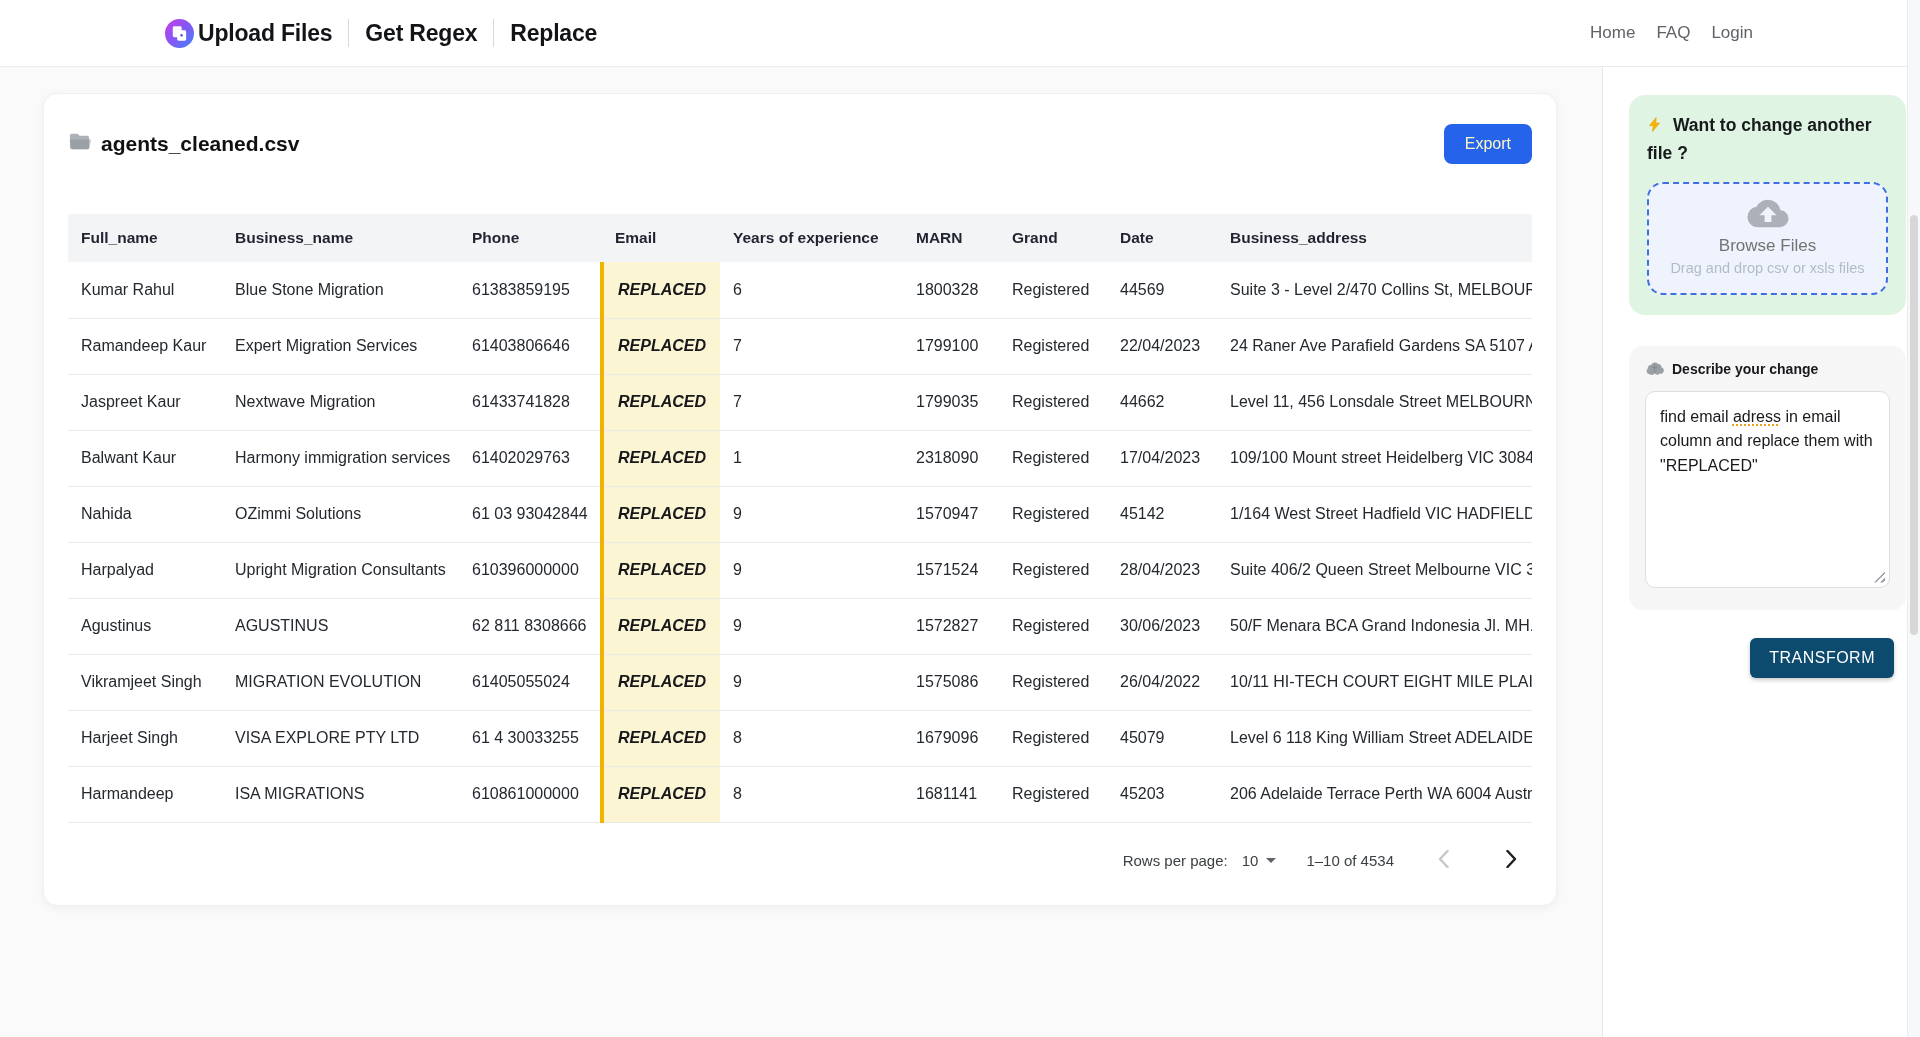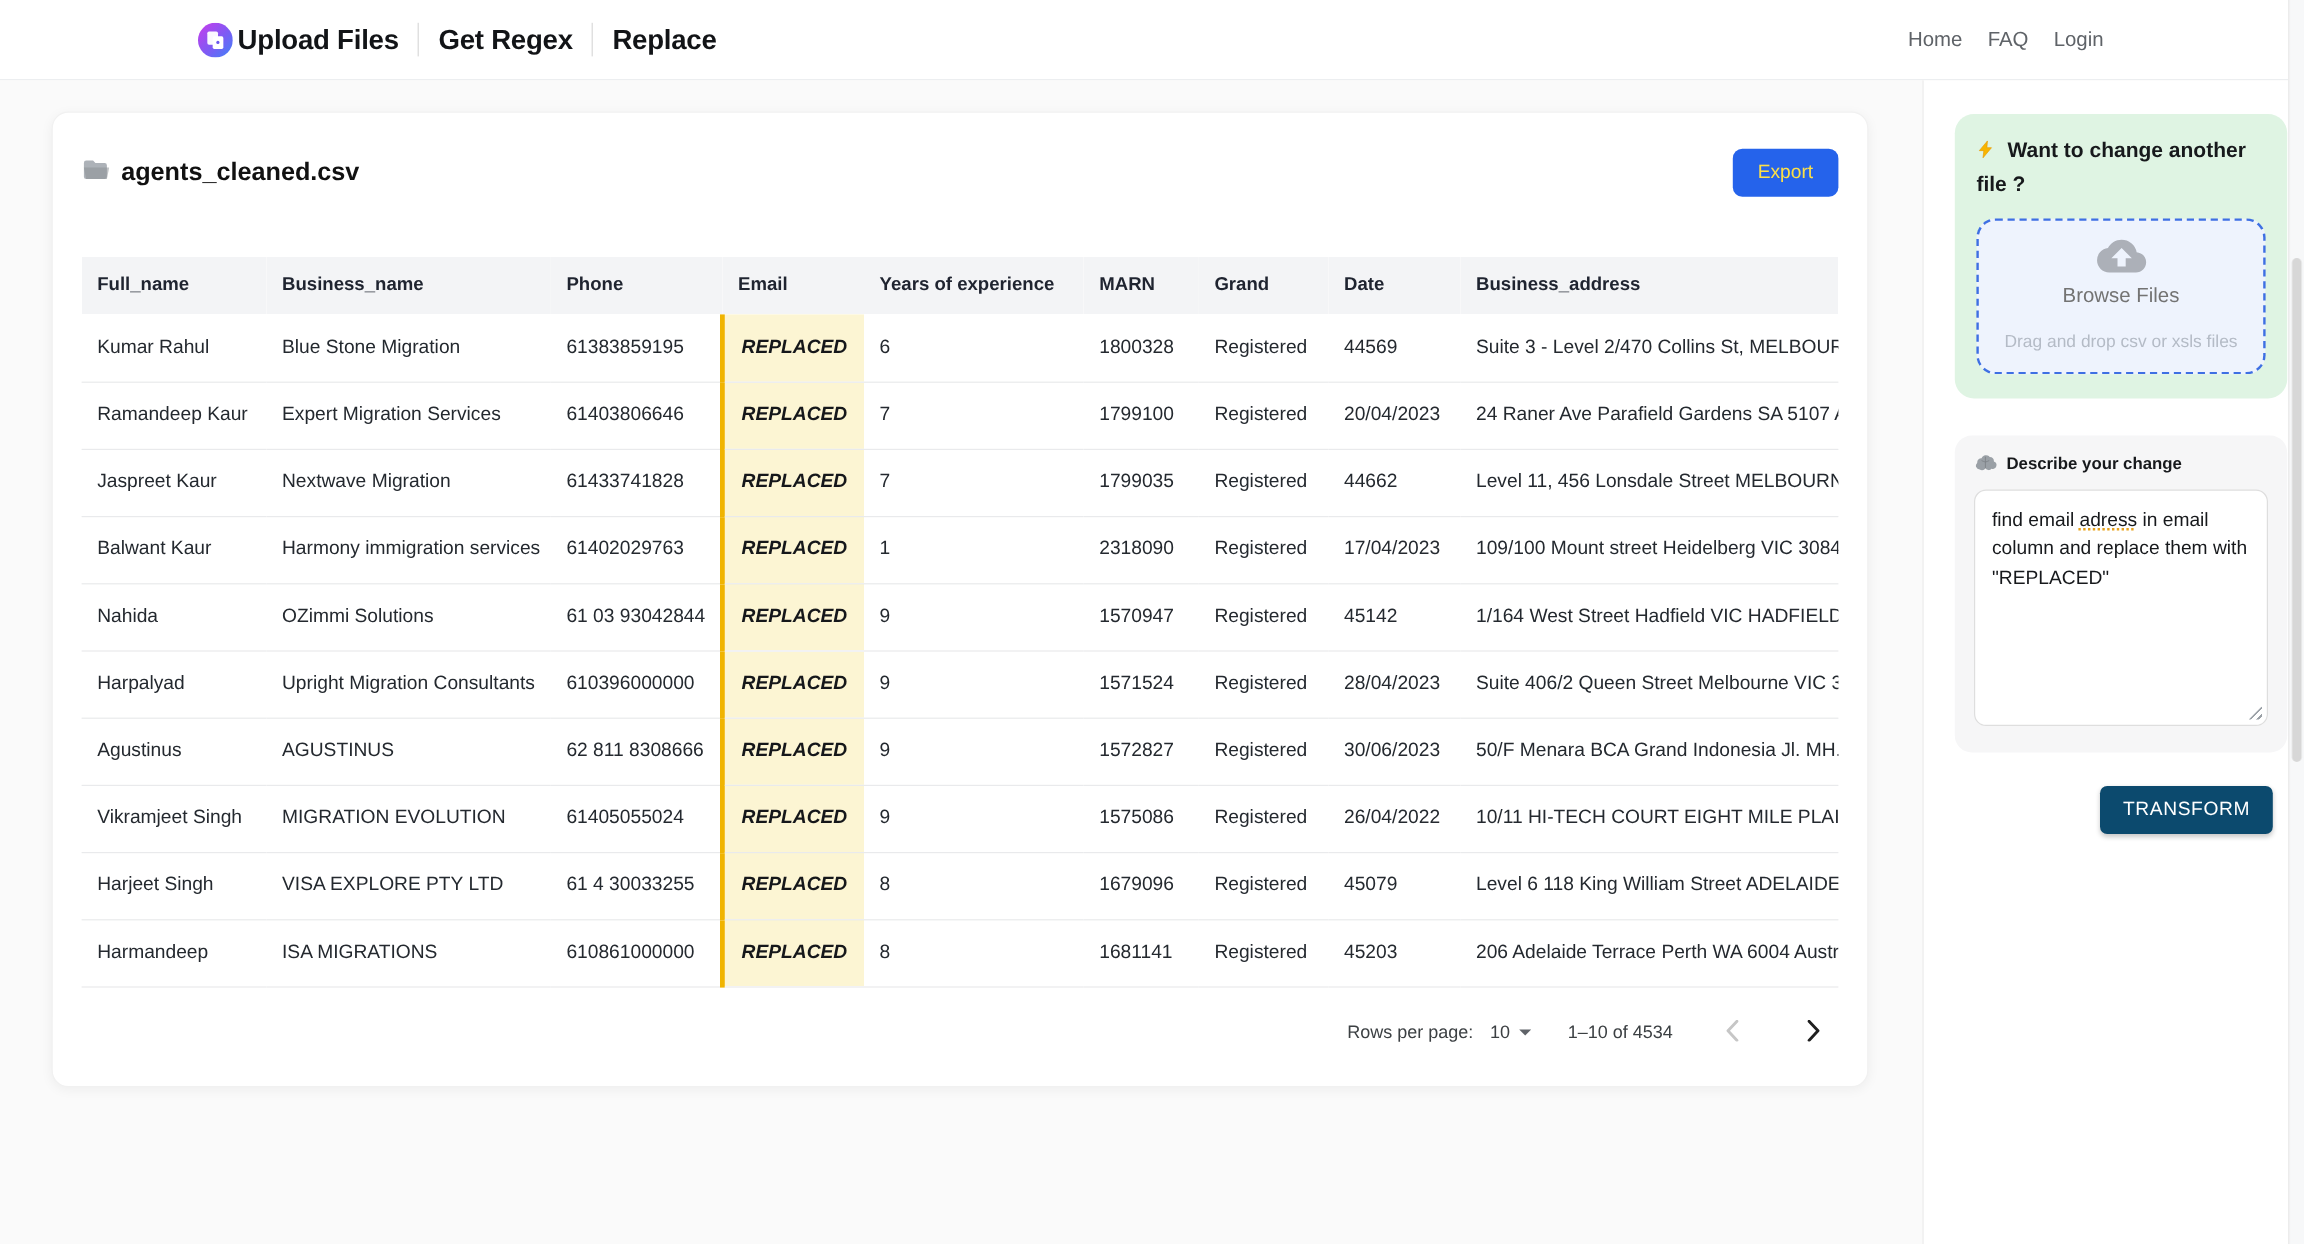--- a/index.html
+++ b/index.html
@@ -33,21 +33,21 @@
 
   
   .card {
     background:#fff; border:1px solid #F1F1F1; border-radius:14px;
     box-shadow:0 2px 10px rgba(0,0,0,.05); padding:30px 24px 24px;
   }
   .card-head { display:flex; align-items:center; justify-content:space-between; margin-bottom:50px; }
   .file-title { display:flex; align-items:center; gap:10px; font-size:21px; font-weight:700; color:#111; margin:0; }
   .folder-ic { display:block; }
   .export-btn {
-    background:#2563EB; color:#fde047; border:none; border-radius:8px;
+    background:#2563EB; color:#fef9c3; border:none; border-radius:8px;
     font-size:16px; padding:11px 21px; cursor:pointer; font-family:inherit;
   }
 
   
   table { width:100%; border-collapse:collapse; table-layout:fixed; }
   thead th {
     background:#F3F4F6; font-size:15.5px; font-weight:700; color:#1F2430;
     text-align:left; padding:0 13px; height:48px; white-space:nowrap; overflow:hidden;
   }
   tbody td {
@@ -72,21 +72,21 @@
 
   
   .upload-card { background:#DFF4E3; border-radius:16px; padding:17px 18px 20px; }
   .upload-title { font-size:17.5px; font-weight:700; color:#17191C; line-height:1.5; }
   .bolt { vertical-align:-2px; margin-right:6px; }
   .dropzone {
     margin-top:15px; background:#EEF3FD; border:2px dashed #3E6FE3; border-radius:16px;
     padding:15px 8px 17px; text-align:center; cursor:pointer;
   }
   .dz-title { font-size:17px; color:#737373; margin-top:4px; }
-  .dz-sub { font-size:14.5px; color:#B4BBC6; margin-top:20px; }
+  .dz-sub { font-size:14.5px; color:#B4BBC6; margin-top:4px; }
 
   
   .describe-card { margin-top:31px; background:#F6F6F7; border-radius:14px; padding:15px 16px 22px; }
   .describe-title { font-size:14px; font-weight:700; color:#17191C; display:flex; align-items:flex-start; gap:8px; }
   .textarea {
     margin-top:13px; background:#fff; border:1px solid #DEDEDE; border-radius:10px;
     height:197px; padding:13px 14px; font-size:16px; line-height:1.55; color:#17191C;
     position:relative; overflow:hidden; cursor:text;
   }
   .misspell { text-decoration:underline dotted #E8A21B; text-decoration-thickness:2px; text-underline-offset:3px; }
@@ -186,21 +186,21 @@
               <td>Suite 3 - Level 2/470 Collins St, MELBOURN</td>
             </tr>
             <tr>
               <td>Ramandeep Kaur</td>
               <td>Expert Migration Services</td>
               <td>61403806646</td>
               <td class="hl">REPLACED</td>
               <td>7</td>
               <td>1799100</td>
               <td>Registered</td>
-              <td>20/04/2023</td>
+              <td>22/04/2023</td>
               <td>24 Raner Ave Parafield Gardens SA 5107 Au</td>
             </tr>
             <tr>
               <td>Jaspreet Kaur</td>
               <td>Nextwave Migration</td>
               <td>61433741828</td>
               <td class="hl">REPLACED</td>
               <td>7</td>
               <td>1799035</td>
               <td>Registered</td>

